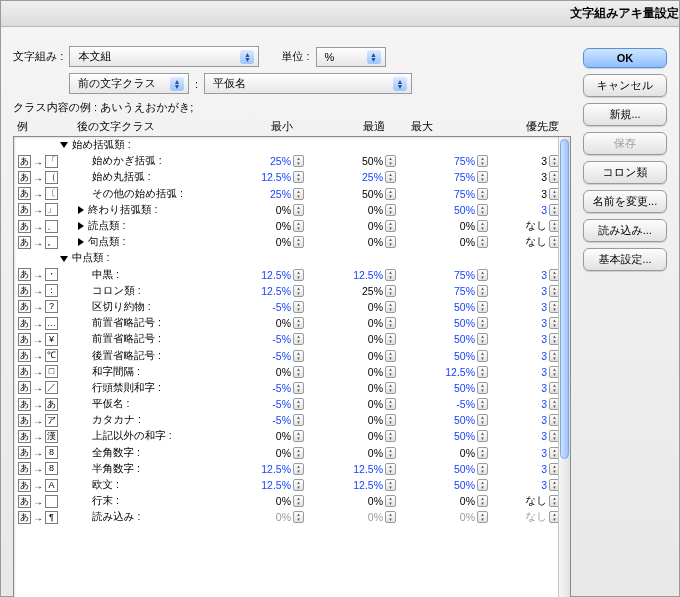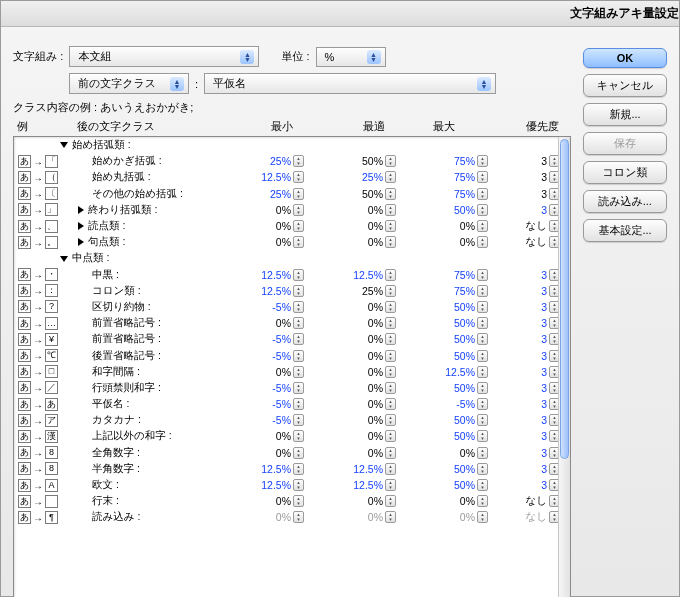--- a/index.html
+++ b/index.html
@@ -63,37 +63,37 @@
           <span class="arrows">▲<br>▼</span>
         </div>
       </div>
 
       <div class="row" style="margin-left:56px">
         <div class="select" style="width:120px">
           <span>前の文字クラス</span>
           <span class="arrows">▲<br>▼</span>
         </div>
         <span class="lbl">:</span>
-        <div class="select" style="width:292px">
+        <div class="select" style="width:208px">
           <span>平仮名</span>
           <span class="arrows">▲<br>▼</span>
         </div>
       </div>
 
       <div class="example">
         <span>クラス内容の例 :</span>
         <span>あいうえおかがき;</span>
       </div>
 
       <div class="hdr">
         <span>例</span>
         <span>後の文字クラス</span>
         <span style="text-align:right;padding-right:26px">最小</span>
         <span style="text-align:right;padding-right:26px">最適</span>
-        <span style="text-align:center;padding-right:26px">最大</span>
+        <span style="text-align:left;padding-right:26px">最大</span>
         <span style="text-align:right">優先度</span>
       </div>
 
       <div class="tablewrap">
         <div class="tbody" id="tbody">
             <div class="trow group">
               <span></span>
               <span class="label" style="margin-left:-18px"><span class="disc"></span>始め括弧類 :</span>
               <span></span>
               <span></span>
@@ -648,17 +648,18 @@
       </div>
 
     </div>
 
     <div class="right">
       <div class="btn ok">OK</div>
       <div class="btn">キャンセル</div>
       <div class="btn">新規...</div>
       <div class="btn disabled">保存</div>
       <div class="btn">コロン類</div>
+      <div class="btn">名前を変更...</div>
       <div class="btn">読み込み...</div>
       <div class="btn">基本設定...</div>
     </div>
   </div>
 </div>
 
 </body></html>

